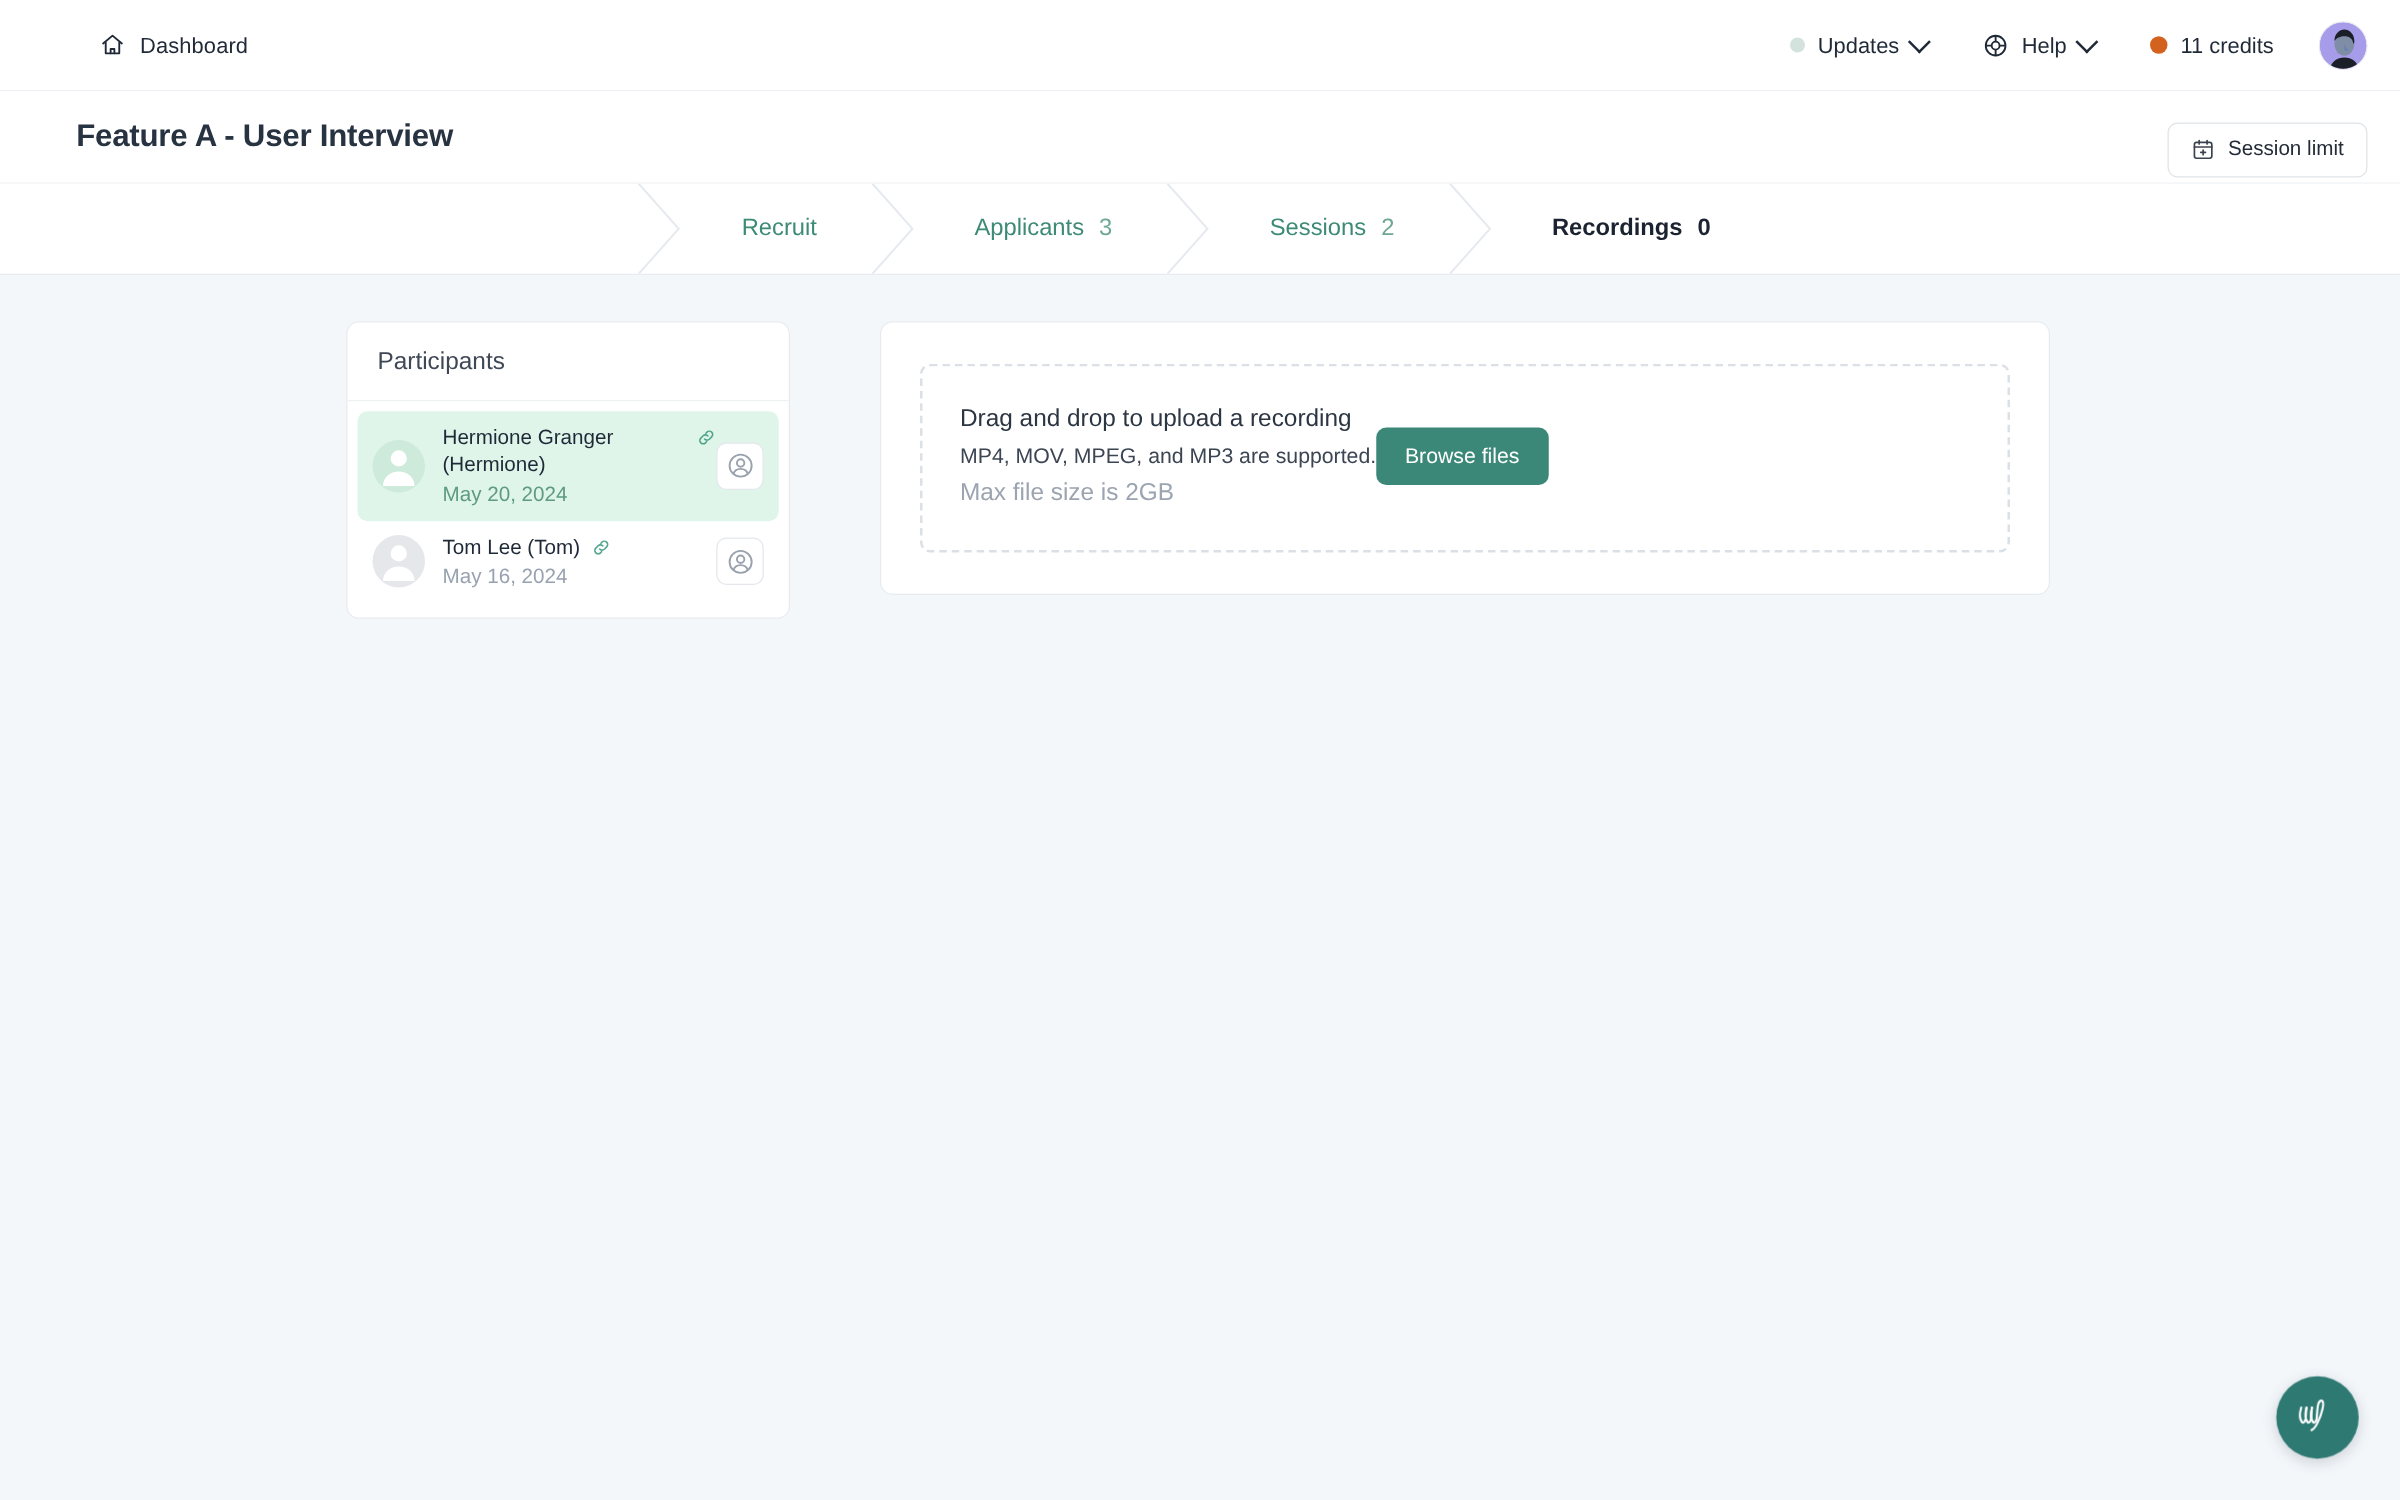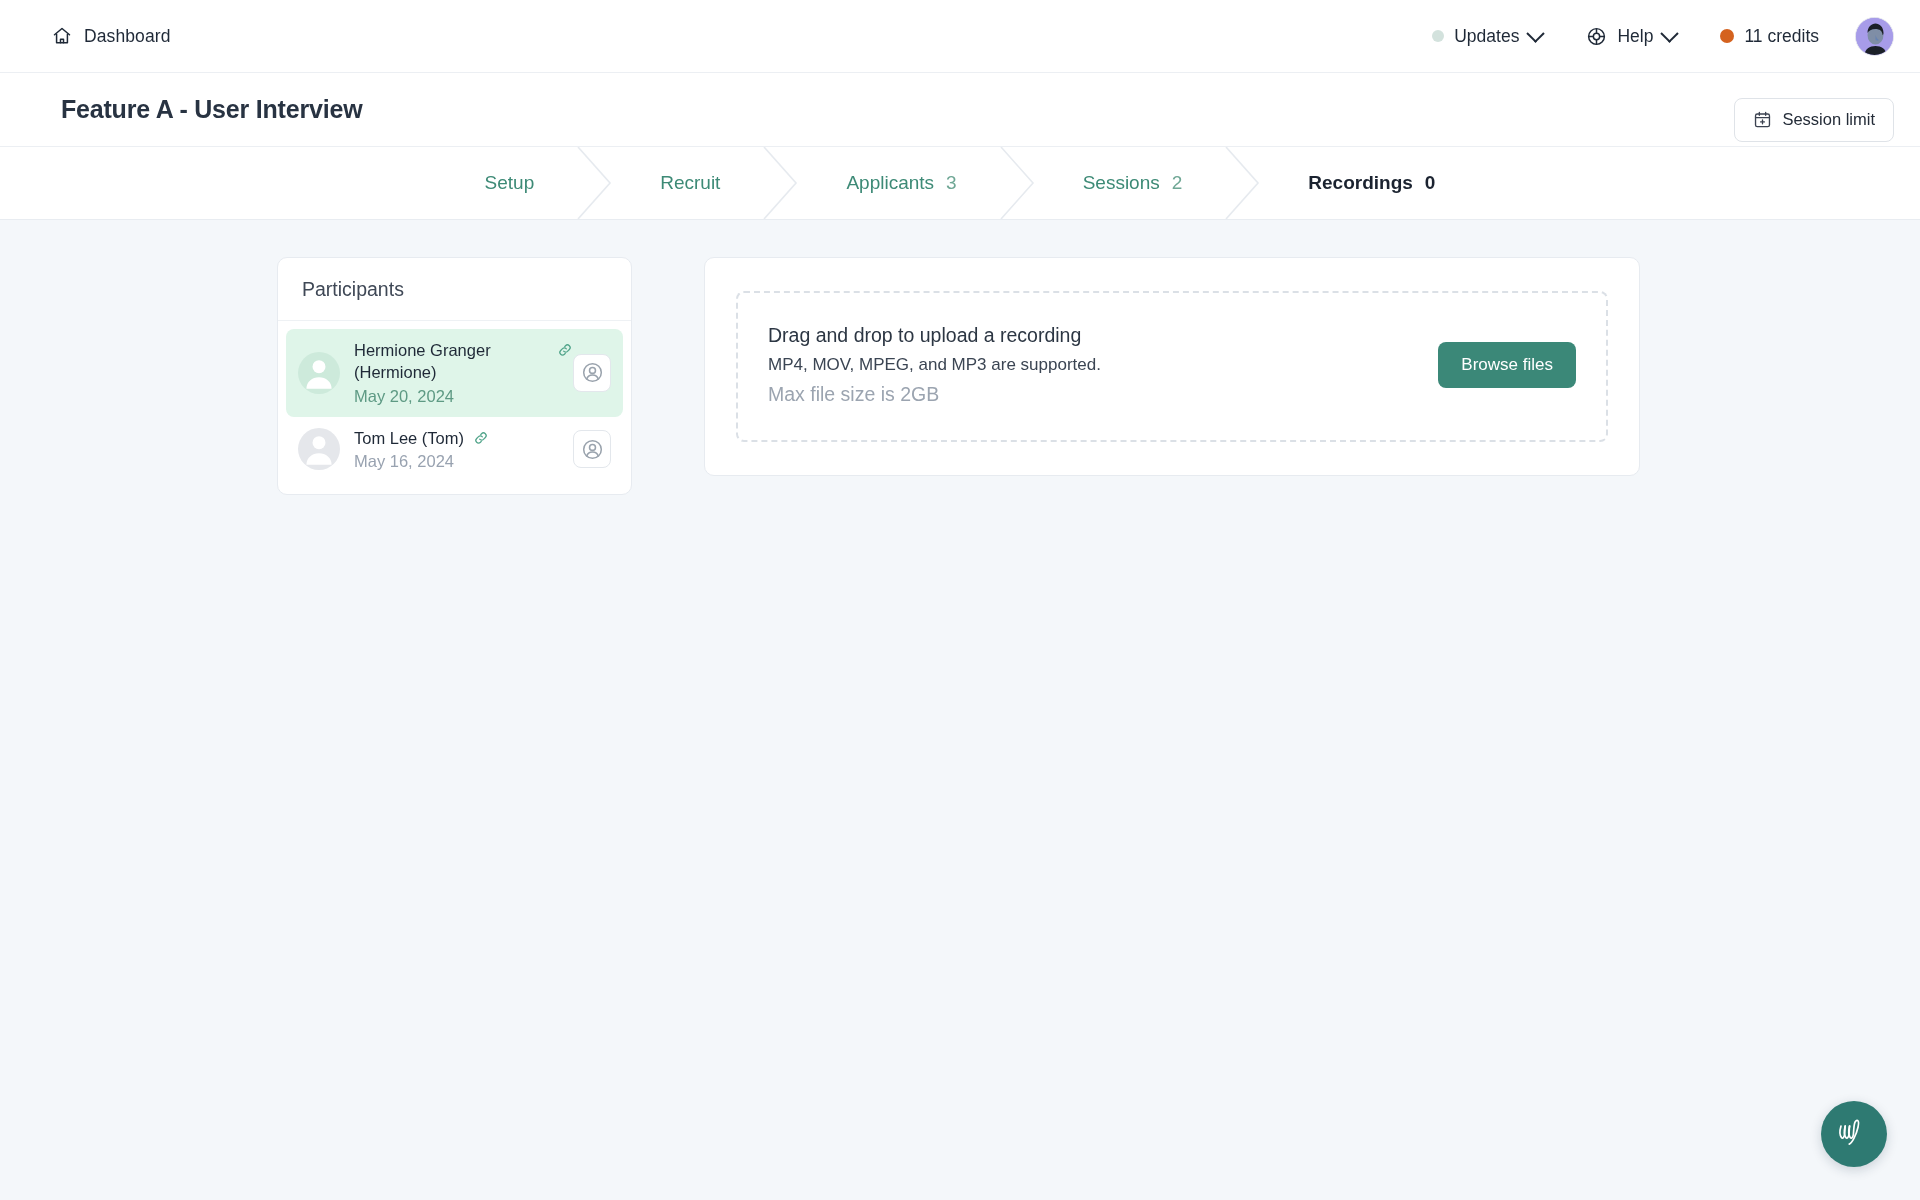--- a/index.html
+++ b/index.html
@@ -17,21 +17,21 @@
     -webkit-font-smoothing: antialiased;
   }
 
   
   .topbar {
     height: 73px;
     background: #ffffff;
     display: flex;
     align-items: center;
     justify-content: space-between;
-    padding: 0 26px 0 52px;
+    padding: 0 26px 0 80px;
     border-bottom: 1px solid #eceff3;
   }
   .topbar-left {
     display: flex;
     align-items: center;
     gap: 12px;
     cursor: pointer;
   }
   .home-icon {
     width: 20px; height: 20px;
@@ -250,21 +250,20 @@
     border: 1px solid #e7ebf0;
     border-radius: 10px;
     padding: 33px 31px;
   }
   .dropzone {
     border: 2px dashed #dbe0e6;
     border-radius: 8px;
     padding: 31px 30px 34px 30px;
     display: flex;
     align-items: center;
-    justify-content: space-between;
     min-height: 140px;
   }
   .dz-text { display: flex; flex-direction: column; gap: 8px; }
   .dz-line1 { font-size: 19.5px; color: #2c3643; }
   .dz-line2 { font-size: 17px; color: #3b4553; }
   .dz-line3 { font-size: 19.5px; color: #9ba4b0; }
   .browse-btn {
     background: #3b8878;
     color: #ffffff;
     border: none;
@@ -355,23 +354,20 @@
         <path d="M3.2 9.6h17.6M8 3v3.6M16 3v3.6"></path>
         <path d="M12 12.6v4.8M9.6 15h4.8"></path>
       </svg>
     </span>
     <span>Session limit</span>
   </div>
 </div>
 
 <div class="steps">
   <div class="steps-inner" id="steps-inner">
-      <div class="step">
-        <span>Setup</span>
-      </div>
       <div class="sep">
         <svg width="42" height="72" viewBox="0 0 42 72">
           <path d="M2 0 L34 36 L2 72" fill="none" stroke="#e6eaef" stroke-width="1.6"></path>
         </svg>
       </div>
       <div class="step">
         <span>Recruit</span>
       </div>
       <div class="sep">
         <svg width="42" height="72" viewBox="0 0 42 72">

